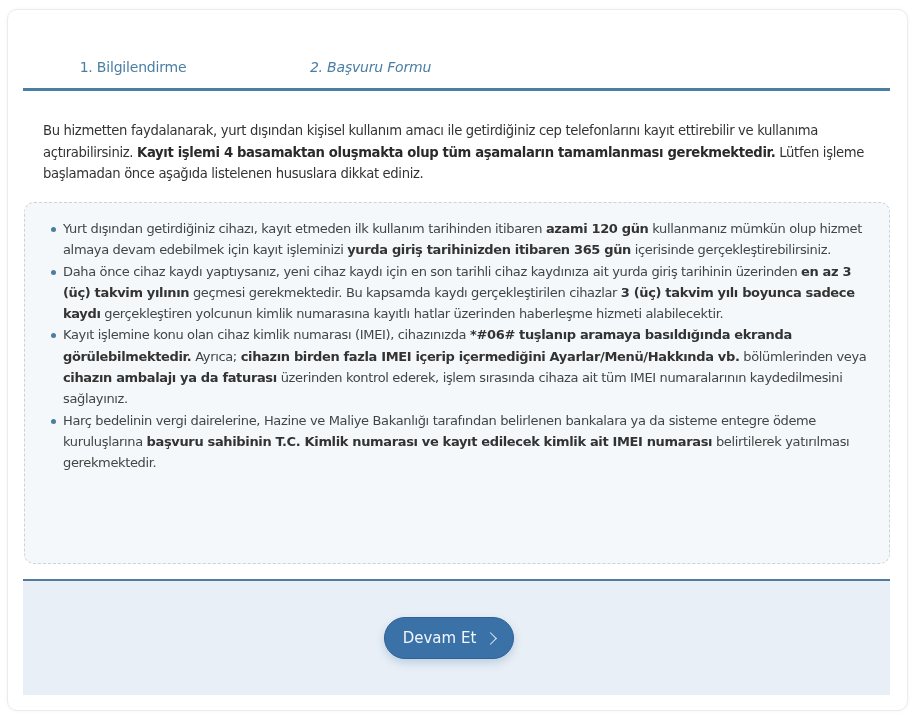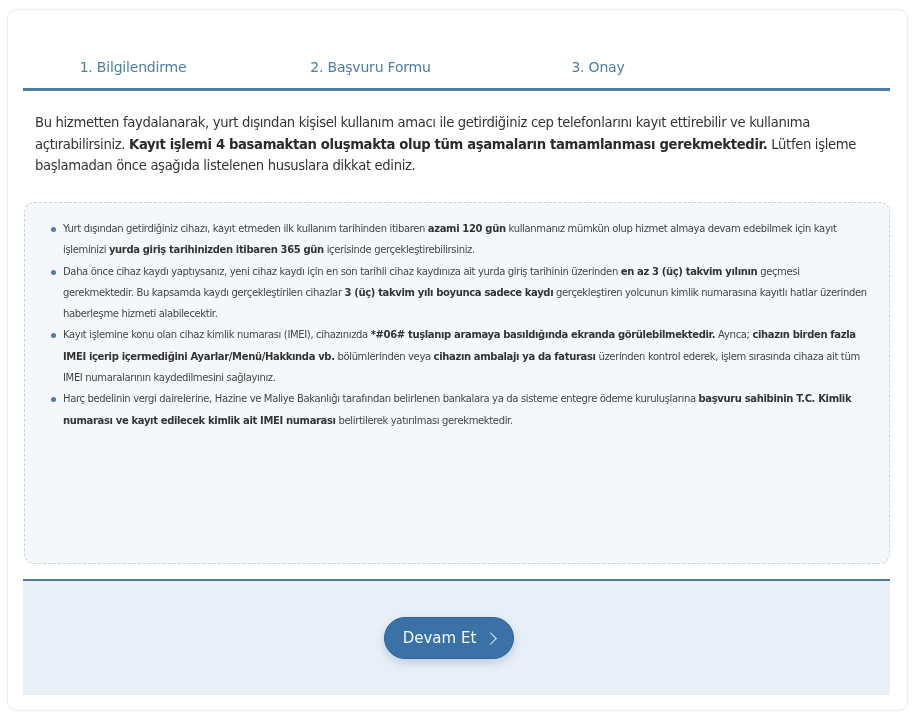--- a/index.html
+++ b/index.html
@@ -15,36 +15,36 @@
     }
     .steps {
       position: absolute; left: 23px; top: 52px; width: 867px; height: 36px;
       display: flex; border-bottom: 3px solid #4a7ea3;
     }
     .step {
       flex: 1; text-align: center; font-size: 14px; color: #4a7ea3;
       line-height: 30px; cursor: pointer; letter-spacing: -0.2px;
     }
     .step:nth-child(1) { flex: 0 0 220px; }
-    .step:nth-child(2) { flex: 0 0 255px; }
+    .step:nth-child(2) { flex: 0 0 255px; font-style: italic; }
     .step:nth-child(3) { flex: 0 0 200px; }
     .step:nth-child(4) { flex: 0 0 192px; }
     .intro {
       position: absolute; left: 31px; top: 108px; width: 840px;
       font-size: 13.2px; line-height: 21.5px; letter-spacing: -0.35px; color: #333;
     }
     .intro b { font-weight: bold; color: #2a2a2a; }
     .info-box {
       position: absolute; left: 24px; top: 202px; width: 866px; height: 362px;
       border: 1px dashed #c9d3dc; border-radius: 10px; background: #f5f8fb;
       box-sizing: border-box;
     }
     .info-list {
       list-style: none; margin: 0; padding: 15px 20px 0 38px;
-      font-size: 10px; line-height: 21.3px; letter-spacing: -0.35px; color: #444;
+      font-size: 13px; line-height: 21.3px; letter-spacing: -0.35px; color: #444;
     }
     .info-list li { position: relative; margin-bottom: 0; }
     .info-list li::before {
       content: ""; position: absolute; left: -12px; top: 9px; width: 5px; height: 5px;
       border-radius: 50%; background: #4a7ea3;
     }
     .info-list b { color: #333; font-weight: bold; }
     .footer-band {
       position: absolute; left: 23px; top: 579px; width: 867px; height: 114px;
       border-top: 2px solid #4f7c9e; background: #e9eff6;
@@ -60,24 +60,23 @@
     .chev { width: 8px; height: 8px; border-right: 1.5px solid #dbe8f5; border-top: 1.5px solid #dbe8f5; transform: rotate(45deg); margin-top: 1px; }
   </style>
 </head>
 <body>
 
 <div class="card"></div>
 
 <div class="steps">
   <div class="step">1. Bilgilendirme</div>
   <div class="step">2. Başvuru Formu</div>
-  <div class="step">3. Onay</div>
 </div>
 
-<p class="intro" style="margin:4px"><span>Bu hizmetten faydalanarak, yurt dışından kişisel kullanım amacı ile getirdiğiniz cep telefonlarını kayıt ettirebilir ve kullanıma açtırabilirsiniz. </span><b>Kayıt işlemi 4 basamaktan oluşmakta olup tüm aşamaların tamamlanması gerekmektedir.</b><span> Lütfen işleme başlamadan önce aşağıda listelenen hususlara dikkat ediniz.</span></p>
+<p class="intro" style="margin:12px"><span>Bu hizmetten faydalanarak, yurt dışından kişisel kullanım amacı ile getirdiğiniz cep telefonlarını kayıt ettirebilir ve kullanıma açtırabilirsiniz. </span><b>Kayıt işlemi 4 basamaktan oluşmakta olup tüm aşamaların tamamlanması gerekmektedir.</b><span> Lütfen işleme başlamadan önce aşağıda listelenen hususlara dikkat ediniz.</span></p>
 
 <div class="info-box">
   <ul class="info-list">
     <li><span>Yurt dışından getirdiğiniz cihazı, kayıt etmeden ilk kullanım tarihinden itibaren </span><b>azami 120 gün</b><span> kullanmanız mümkün olup hizmet almaya devam edebilmek için kayıt işleminizi </span><b>yurda giriş tarihinizden itibaren 365 gün</b><span> içerisinde gerçekleştirebilirsiniz.</span></li>
     <li><span>Daha önce cihaz kaydı yaptıysanız, yeni cihaz kaydı için en son tarihli cihaz kaydınıza ait yurda giriş tarihinin üzerinden </span><b>en az 3 (üç) takvim yılının</b><span> geçmesi gerekmektedir. Bu kapsamda kaydı gerçekleştirilen cihazlar </span><b>3 (üç) takvim yılı boyunca sadece kaydı</b><span> gerçekleştiren yolcunun kimlik numarasına kayıtlı hatlar üzerinden haberleşme hizmeti alabilecektir.</span></li>
     <li><span>Kayıt işlemine konu olan cihaz kimlik numarası (IMEI), cihazınızda </span><b>*#06# tuşlanıp aramaya basıldığında ekranda görülebilmektedir.</b><span> Ayrıca; </span><b>cihazın birden fazla IMEI içerip içermediğini Ayarlar/Menü/Hakkında vb.</b><span> bölümlerinden veya </span><b>cihazın ambalajı ya da faturası</b><span> üzerinden kontrol ederek, işlem sırasında cihaza ait tüm IMEI numaralarının kaydedilmesini sağlayınız.</span></li>
     <li><span>Harç bedelinin vergi dairelerine, Hazine ve Maliye Bakanlığı tarafından belirlenen bankalara ya da sisteme entegre ödeme kuruluşlarına </span><b>başvuru sahibinin T.C. Kimlik numarası ve kayıt edilecek kimlik ait IMEI numarası</b><span> belirtilerek yatırılması gerekmektedir.</span></li>
   </ul>
 </div>
 

